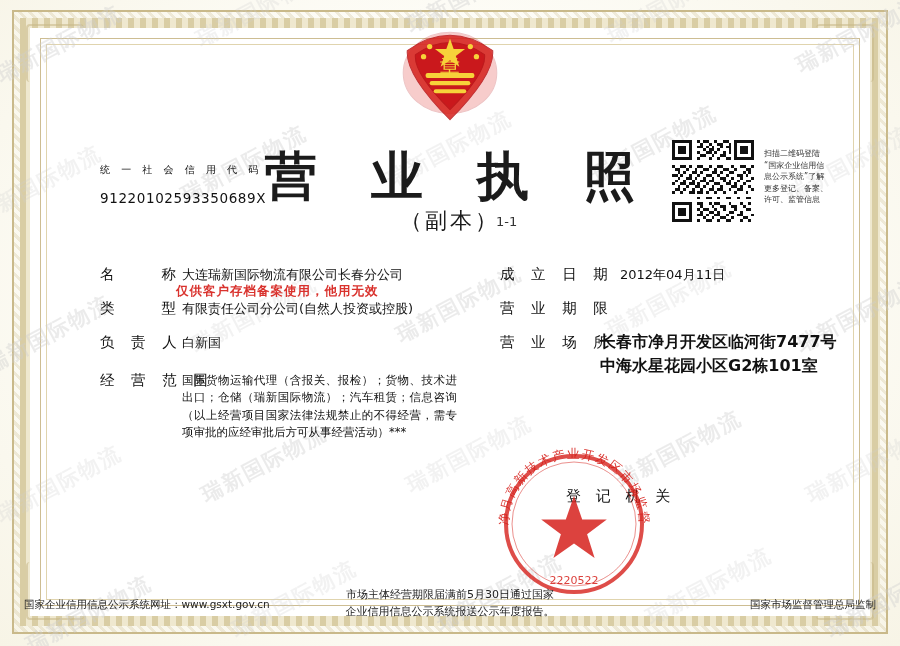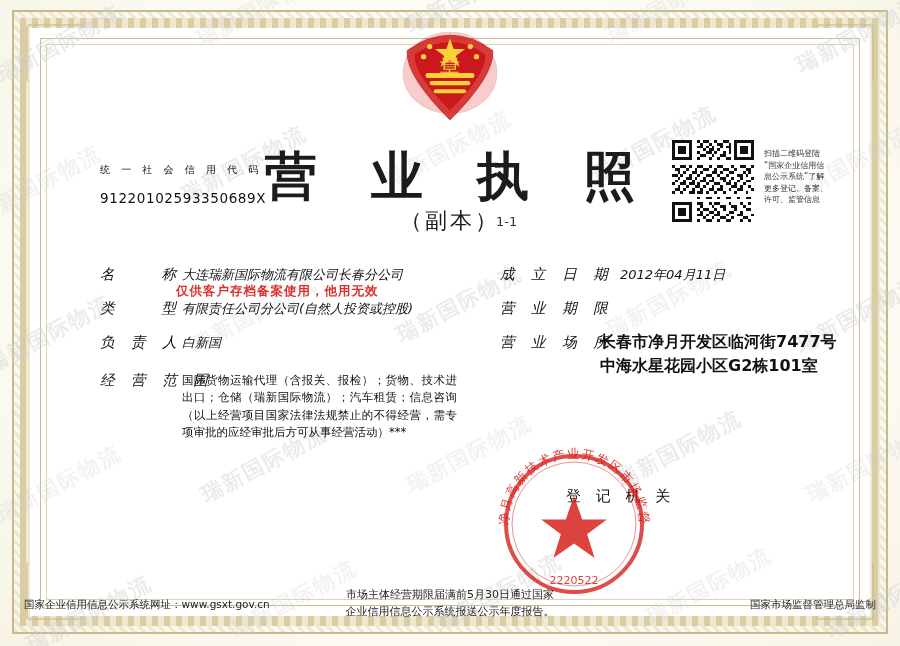--- a/index.html
+++ b/index.html
@@ -88,21 +88,21 @@
   .qr{
     position:absolute;right:146px;top:140px;width:82px;height:82px;
     background:#fff;
   }
   .qr svg{display:block;}
   .qr-note{
     position:absolute;right:36px;top:148px;width:100px;
     font-size:8px;line-height:1.45;color:#333;
   }
   
-  .fields{position:absolute;left:0;top:0;width:804px;height:646px;font-style:italic;}
+  .fields{position:absolute;left:0;top:0;width:804px;height:646px;}
   .lab{
     position:absolute;font-size:14.5px;color:#111;white-space:nowrap;
     letter-spacing:6px;
   }
   .val{
     position:absolute;font-size:13px;color:#111;white-space:nowrap;
   }
   .scope-val{
     position:absolute;left:182px;top:372px;width:275px;
     font-size:11.5px;line-height:1.5;color:#111;text-align:justify;

